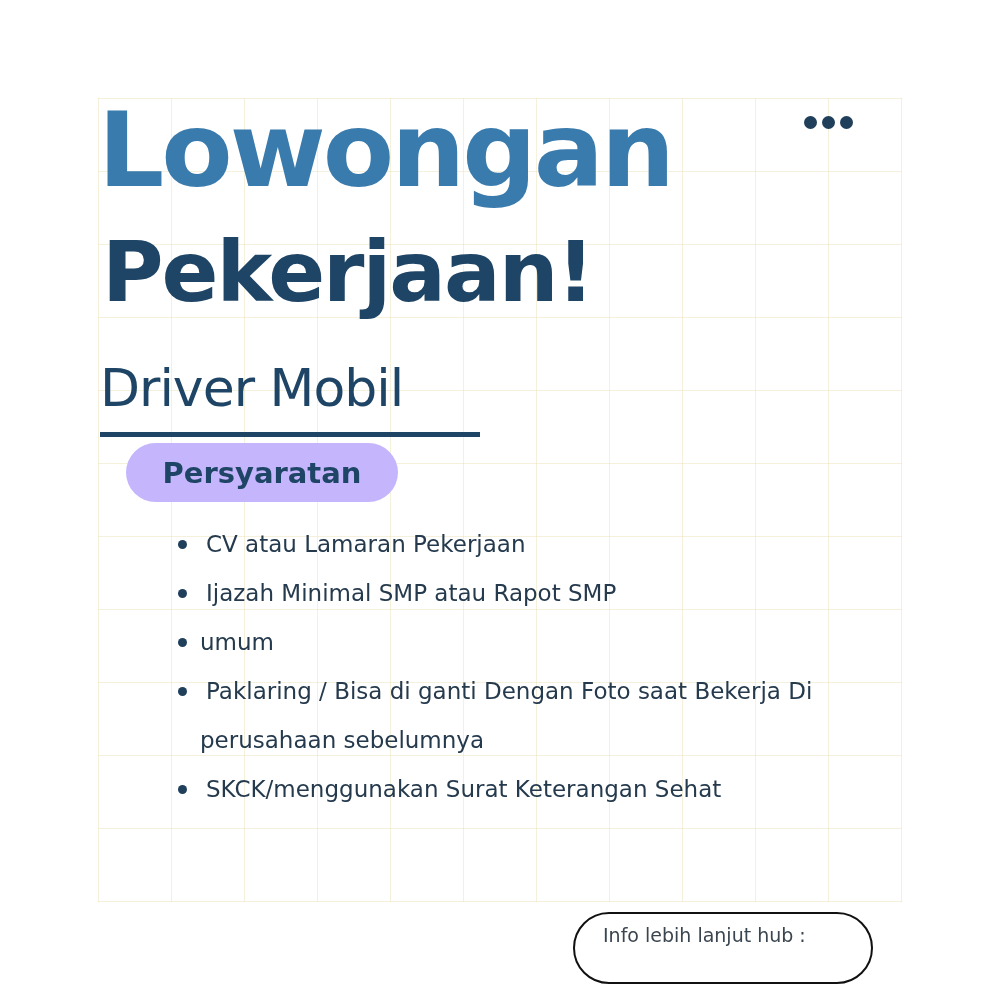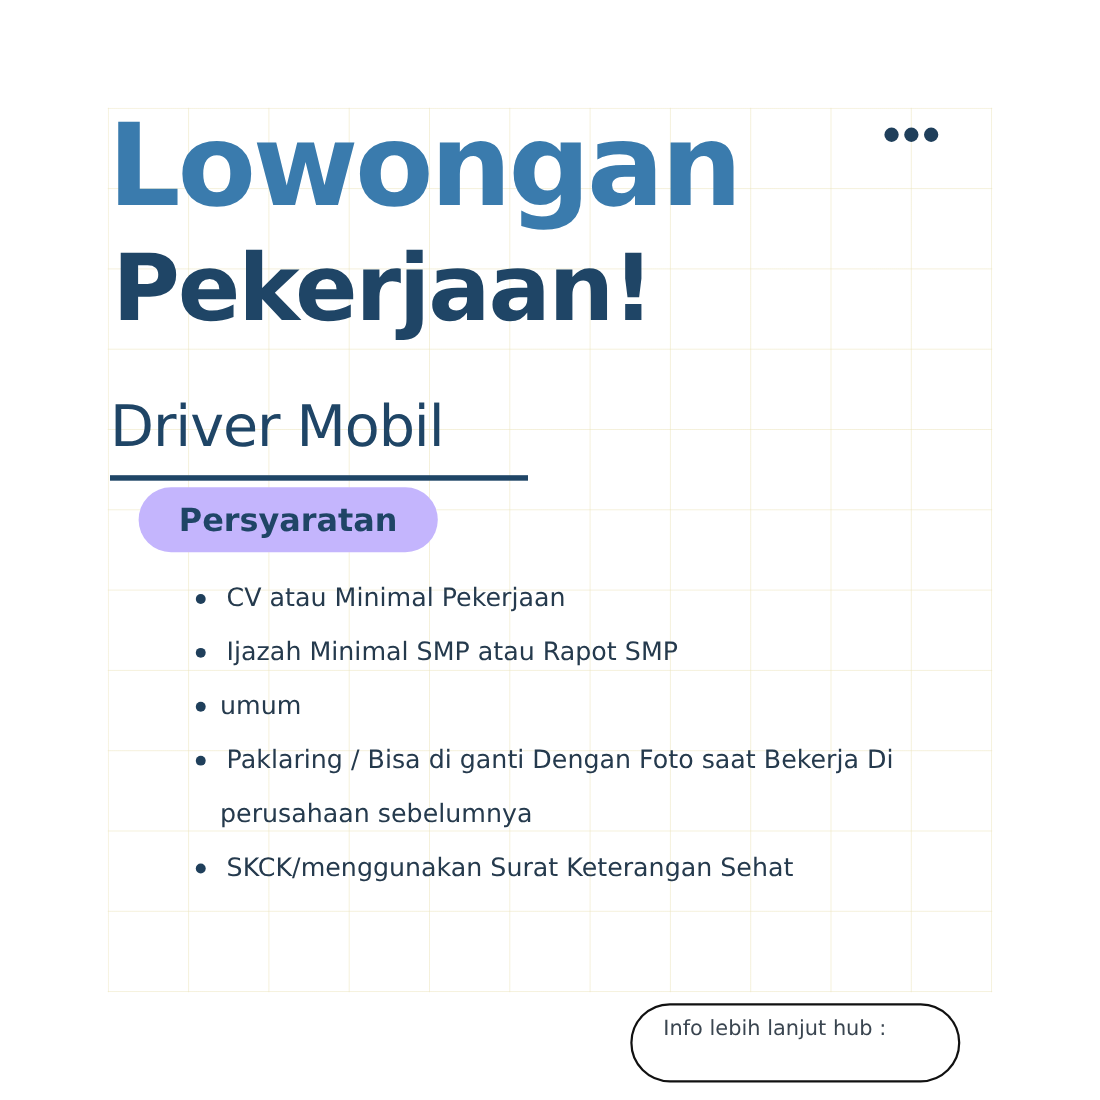--- a/index.html
+++ b/index.html
@@ -50,21 +50,21 @@
       font-weight: bold;
       font-size: 104px;
       letter-spacing: -3px;
       color: #3a7bad;
       line-height: 1.2;
       white-space: nowrap;
     }
     .title2 {
       position: absolute;
       left: 102px;
-      top: 212px;
+      top: 222px;
       font-family: "DejaVu Sans", sans-serif;
       font-weight: bold;
       font-size: 84px;
       letter-spacing: -2px;
       color: #1f4566;
       line-height: 1.2;
       white-space: nowrap;
       text-align: center;
     }
     .job-title {
@@ -171,21 +171,21 @@
 
   <div class="job-title">Driver Mobil</div>
 
   <div class="badge">
     <span class="badge-label">Persyaratan</span>
   </div>
 
   <ul class="req-list">
     <li class="req-item">
       <span class="req-bullet"></span>
-      <span class="req-text">CV atau Minimal Pekerjaan</span>
+      <span class="req-text">CV atau Lamaran Pekerjaan</span>
     </li>
     <li class="req-item">
       <span class="req-bullet"></span>
       <span class="req-text">Ijazah Minimal SMP atau Rapot SMP</span>
     </li>
     <li class="req-item">
       <span class="req-bullet"></span>
       <span class="req-cont">umum</span>
     </li>
     <li class="req-item">

